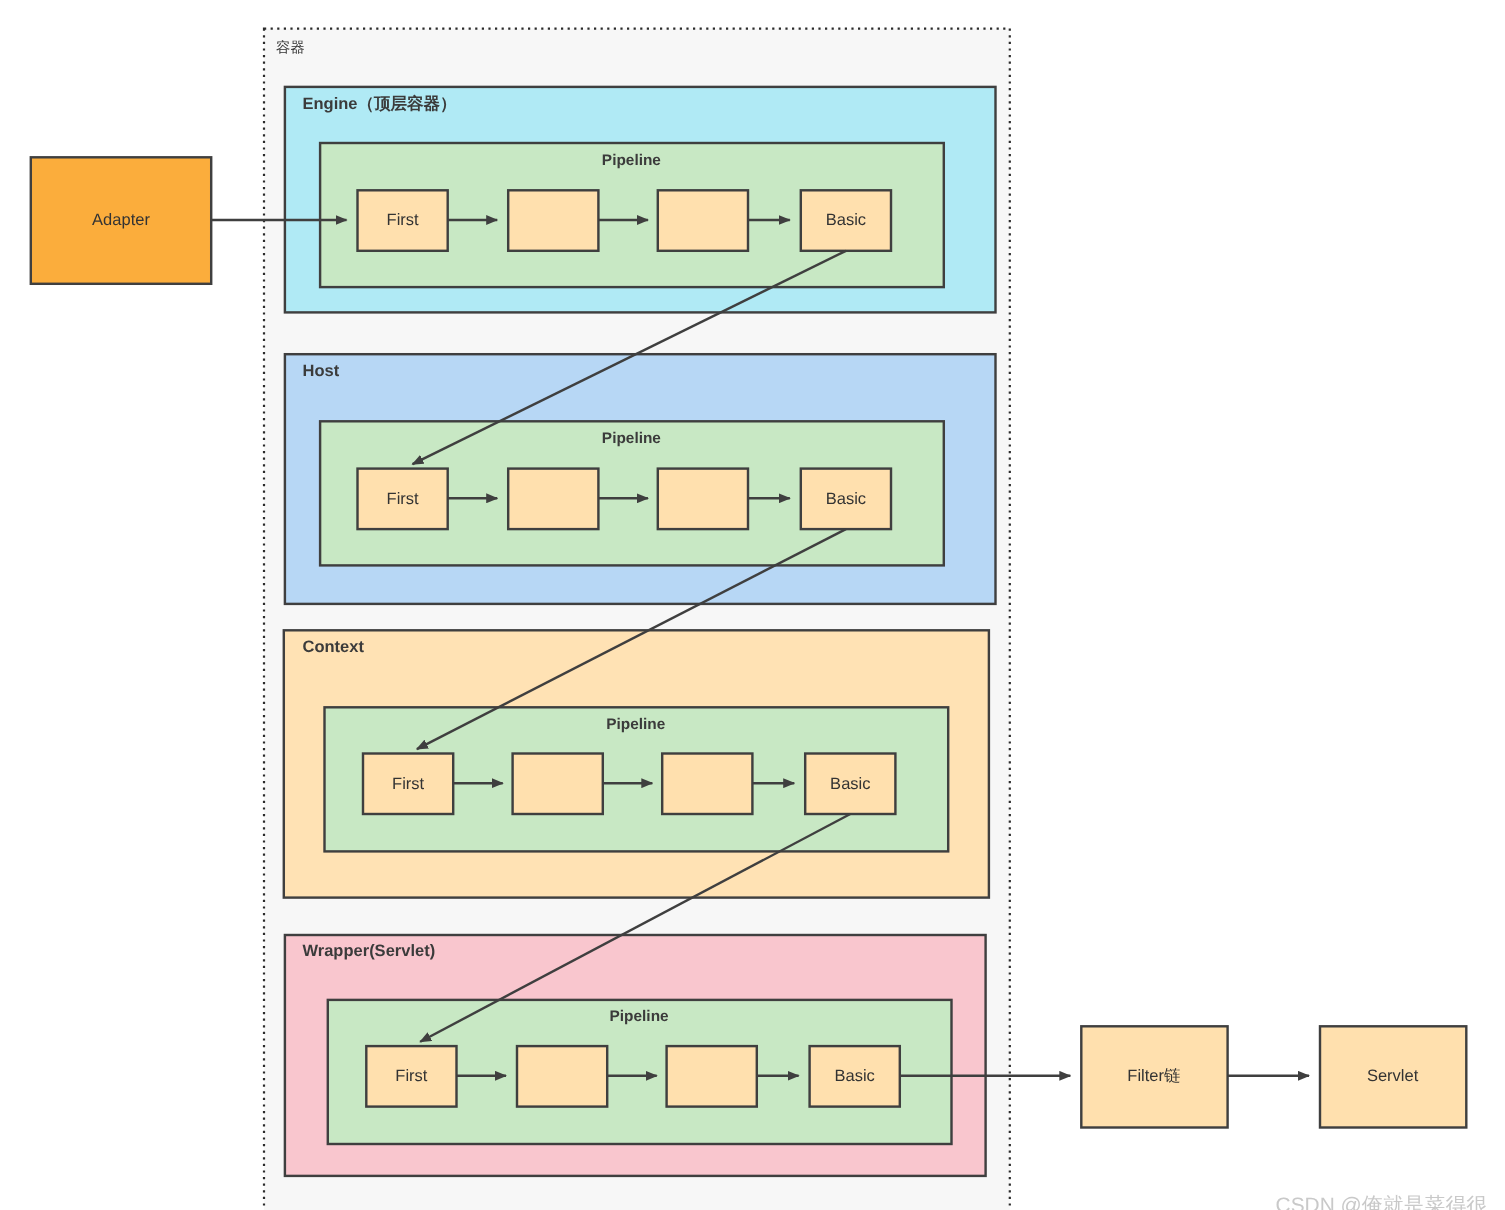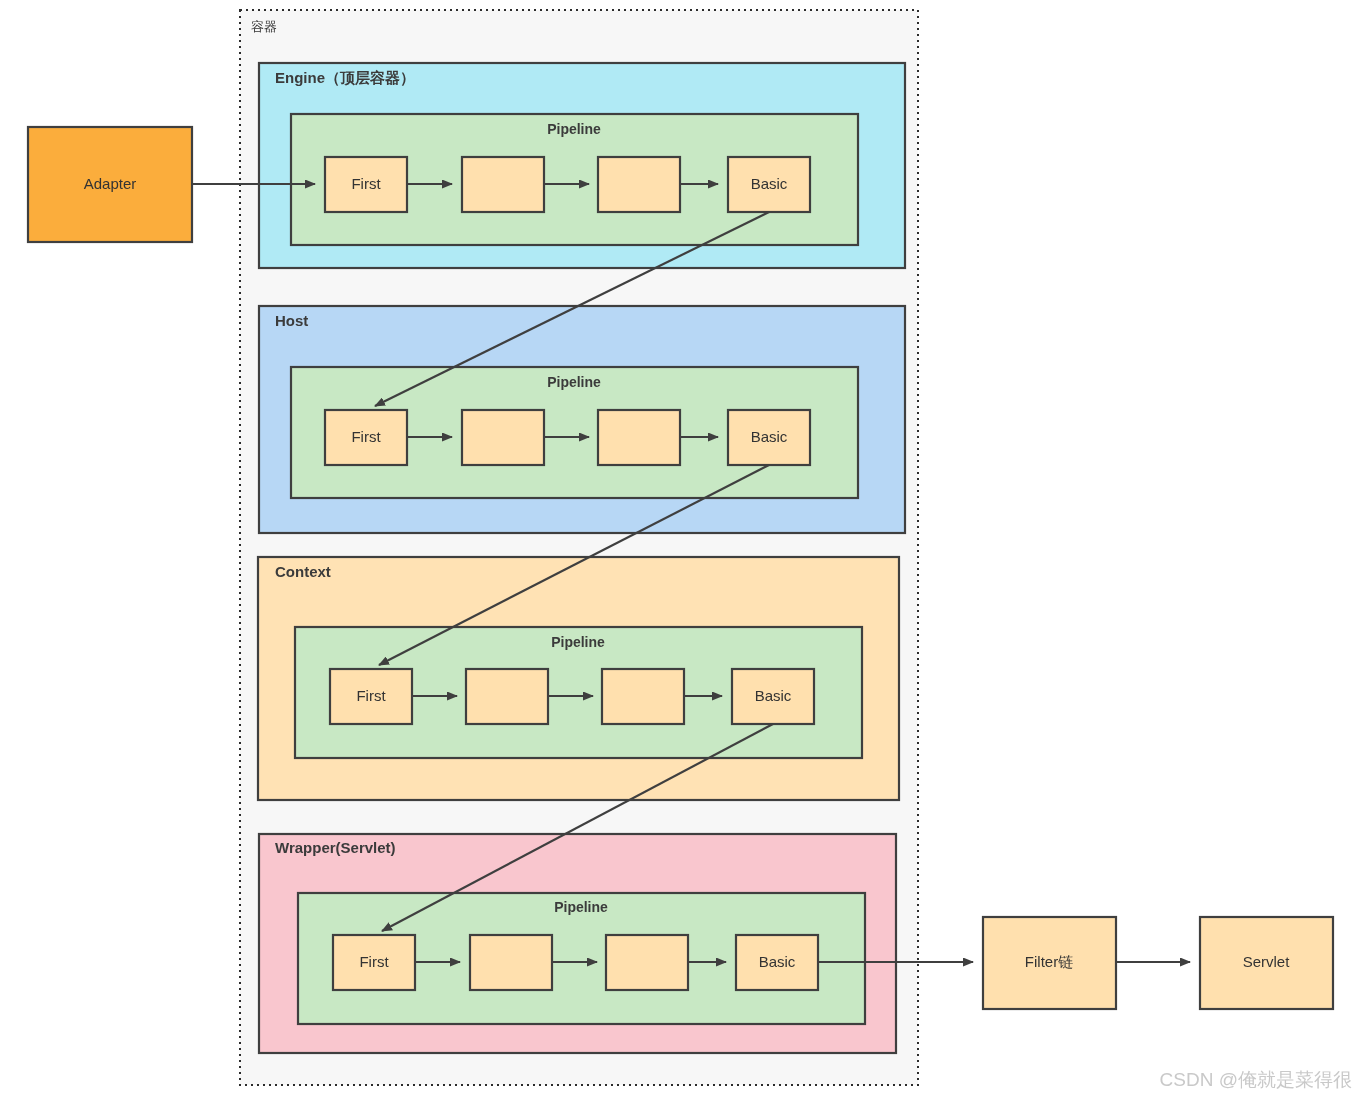--- a/index.html
+++ b/index.html
@@ -10,21 +10,21 @@
   body {
     width: 1368px;
     height: 1100px;
     font-family: "Liberation Sans", sans-serif;
     position: relative;
     overflow: hidden;
   }
   #diagram-root {
     position: absolute;
     left: 0;
-    top: 0;
+    top: 16px;
     width: 1368px;
     height: 772px;
   }
   svg { display: block; }
 
   .node-label {
     font-family: "Liberation Sans", sans-serif;
     font-size: 15px;
     fill: #333333;
     text-anchor: middle;

